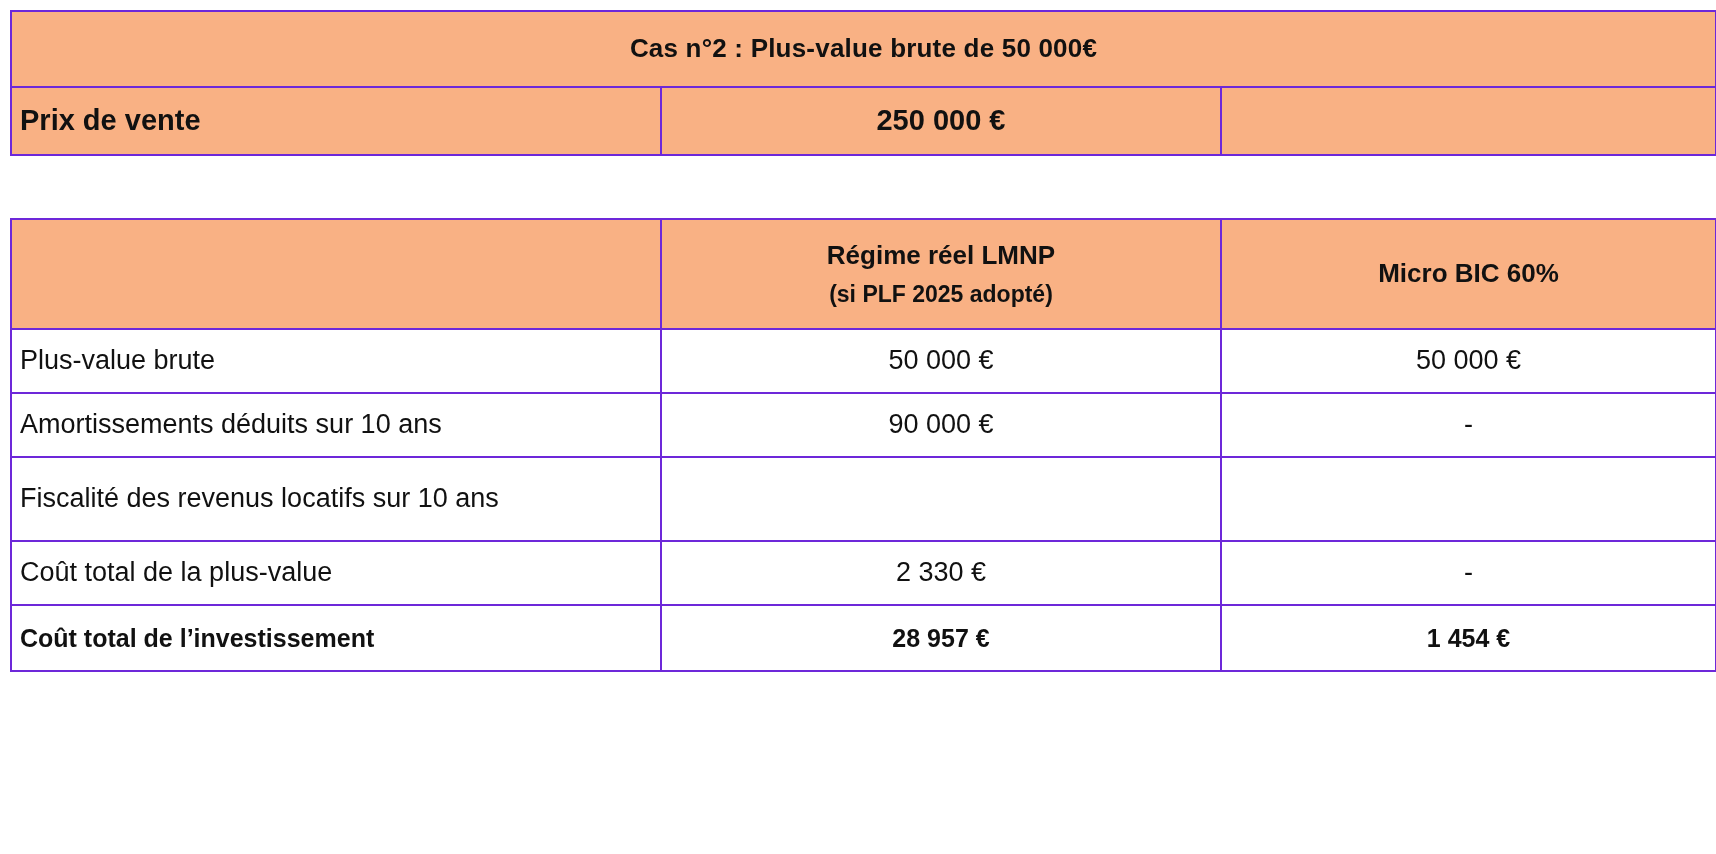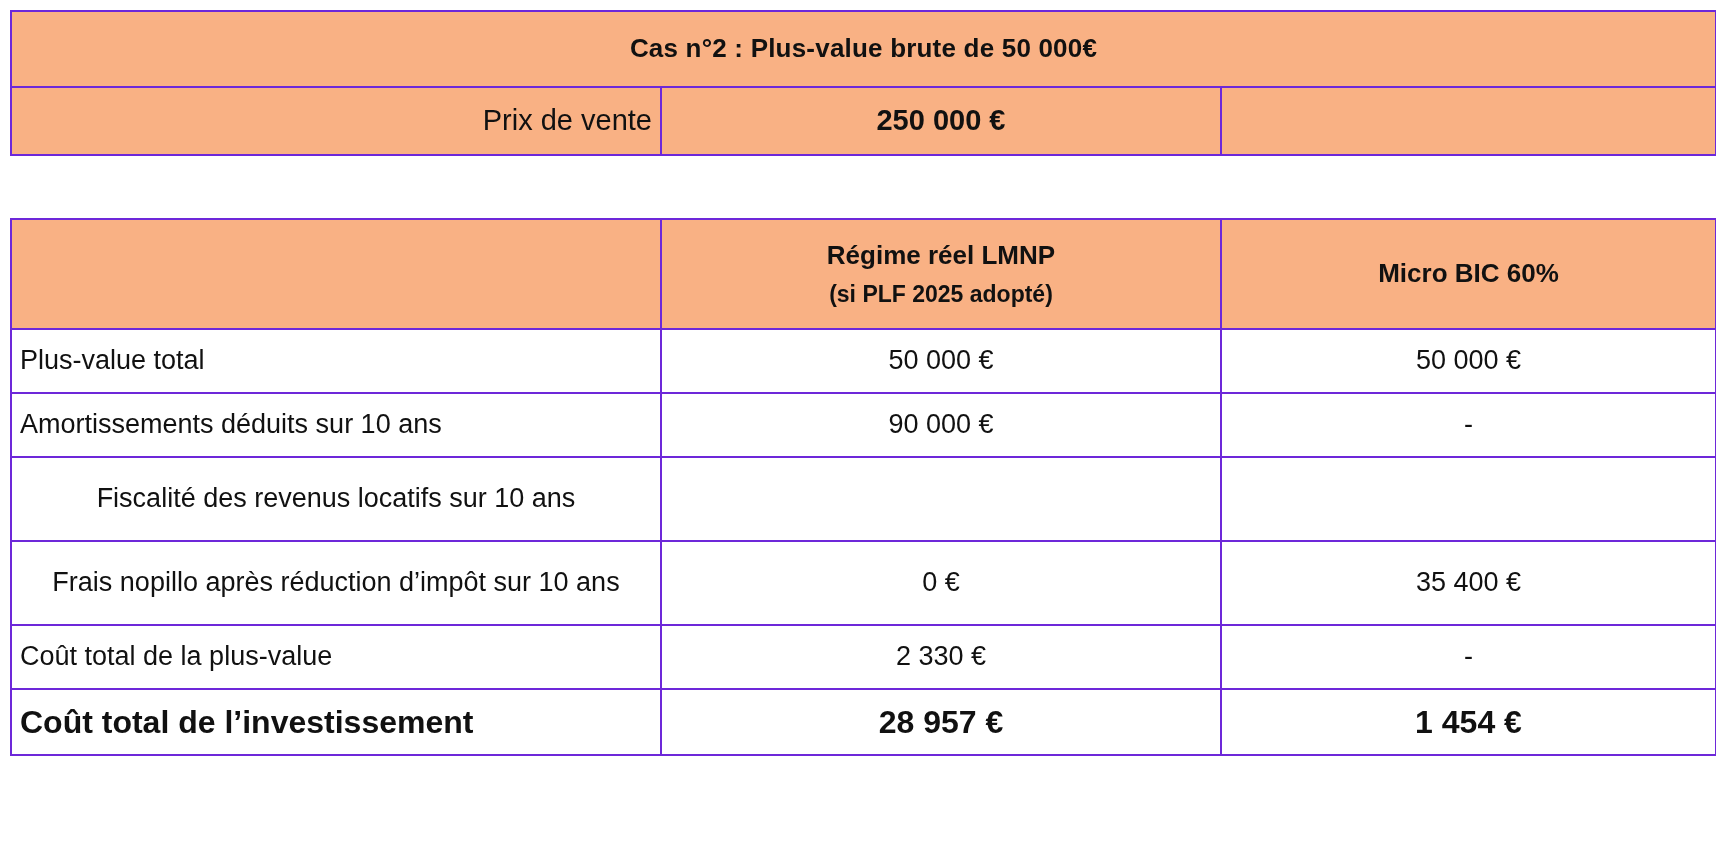--- a/index.html
+++ b/index.html
@@ -55,22 +55,22 @@
     font-size: 23px;
     font-weight: bold;
     margin-top: 10px;
   }
   .hdr-plain {
     background: #f9b184 !important;
   }
 
   
   #table-top td.row-label {
-    text-align: right;
-    font-weight: normal;
+    text-align: left;
+    font-weight: bold;
     font-size: 29px;
     height: 62px;
   }
   #table-top td.row-value {
     text-align: center;
     font-weight: bold;
     font-size: 29px;
     margin-top: 44px;
   }
   #table-top tr.title-row td {
@@ -93,25 +93,24 @@
     font-size: 27px;
   }
   #table-main tr.head-row td {
     height: 104px;
   }
   #table-main tr.body-row td {
     height: 58px;
   }
   #table-main tr.tall-row td {
     height: 78px;
-    text-align: center;
   }
   #table-main tr.total-row td {
     font-weight: bold;
-    font-size: 32px;
+    font-size: 25px;
     height: 60px;
   }
   .two-line {
     line-height: 1.12;
   }
 </style>
 </head>
 <body>
 
 <div class="page">
@@ -146,42 +145,37 @@
       <tr class="head-row">
         <td class="hdr hdr-plain"></td>
         <td class="hdr">
           <span>Régime réel LMNP</span>
           <span class="hdr-sub">(si PLF 2025 adopté)</span>
         </td>
         <td class="hdr">Micro BIC 60%</td>
       </tr>
 
       <tr class="body-row">
-        <td class="label">Plus-value total</td>
+        <td class="label">Plus-value brute</td>
         <td class="val">50 000 €</td>
         <td class="val">50 000 €</td>
       </tr>
 
       <tr class="body-row">
         <td class="label">Amortissements déduits sur 10 ans</td>
         <td class="val">90 000 €</td>
         <td class="val">-</td>
       </tr>
 
       <tr class="tall-row">
         <td class="label">Fiscalité des revenus locatifs sur 10 ans</td>
         <td class="val"></td>
         <td class="val"></td>
       </tr>
 
-      <tr class="tall-row">
-        <td class="label two-line">Frais nopillo après réduction d’impôt sur 10 ans</td>
-        <td class="val">0 €</td>
-        <td class="val">35 400 €</td>
-      </tr>
 
       <tr class="body-row">
         <td class="label">Coût total de la plus-value</td>
         <td class="val">2 330 €</td>
         <td class="val">-</td>
       </tr>
 
       <tr class="total-row">
         <td class="label">Coût total de l’investissement</td>
         <td class="val">28 957 €</td>

